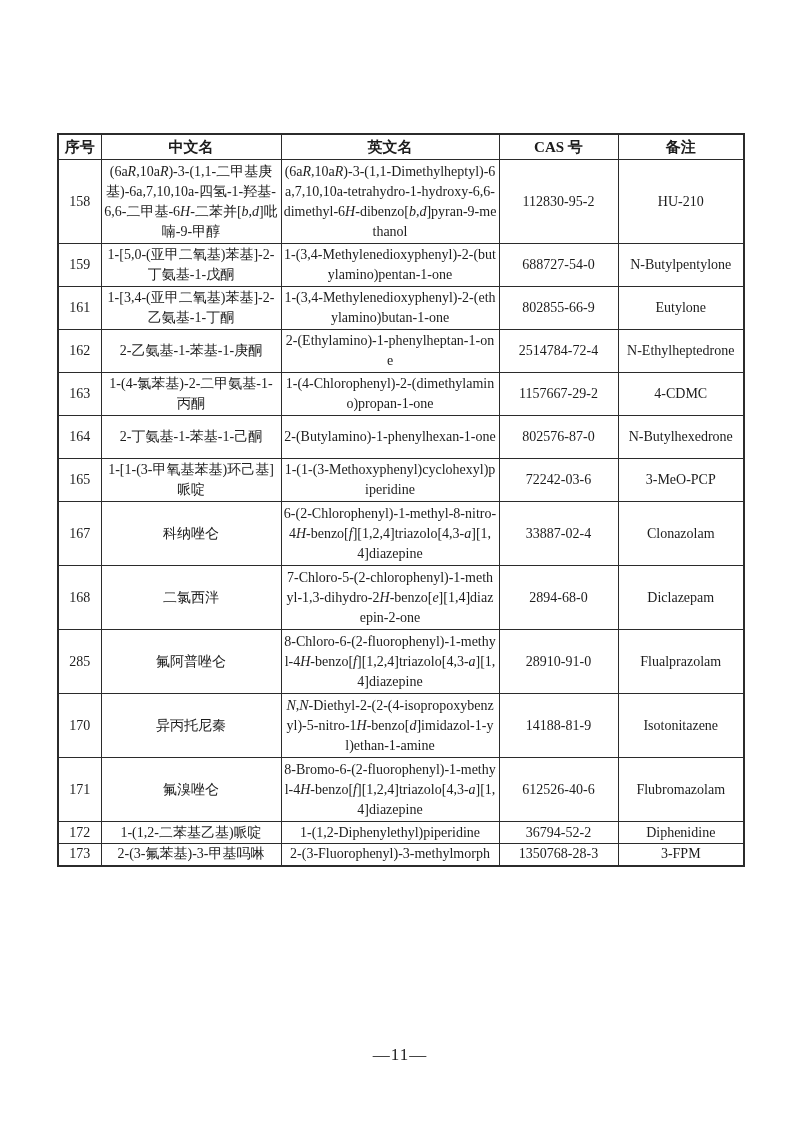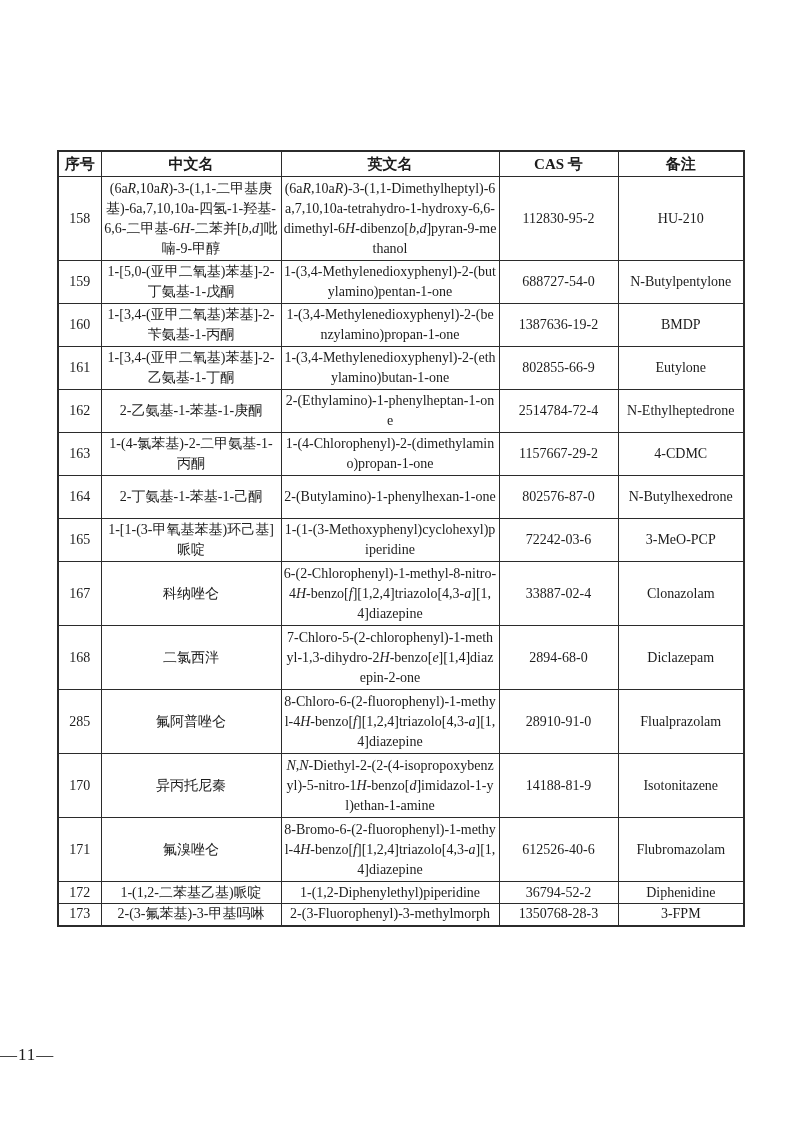--- a/index.html
+++ b/index.html
@@ -12,21 +12,21 @@
     width: 800px;
     height: 1122px;
     background: #ffffff;
     font-family: "Liberation Serif", "DejaVu Serif", serif;
     color: #1c1c1c;
     overflow: hidden;
   }
   table.subst {
     position: absolute;
     left: 57px;
-    top: 150px;
+    top: 133px;
     width: 686px;
     border-collapse: collapse;
     table-layout: fixed;
     border: 2px solid #2b2b2b;
   }
   table.subst th, table.subst td {
     border: 1px solid #2b2b2b;
     text-align: center;
     vertical-align: middle;
     padding: 0 2px;
@@ -59,21 +59,21 @@
   }
   tr.h-tall { height: 84px; }
   tr.h-3    { height: 64px; }
   tr.h-2    { height: 43px; }
   tr.h-1    { height: 22px; }
   .page-number {
     position: absolute;
     left: 0;
     top: 1045px;
     width: 100%;
-    text-align: left;
+    text-align: center;
     font-size: 17px;
     letter-spacing: 1px;
     color: #1c1c1c;
   }
 </style>
 </head>
 <body>
 
 <div class="page">
 
@@ -103,27 +103,20 @@
       <td class="remark">HU-210</td>
     </tr>
         <tr class="h-2">
       <td class="seq">159</td>
       <td class="zh">1-[5,0-(亚甲二氧基)苯基]-2-丁氨基-1-戊酮</td>
       <td class="en">1-(3,4-Methylenedioxyphenyl)-2-(butylamino)pentan-1-one</td>
       <td class="cas">688727-54-0</td>
       <td class="remark">N-Butylpentylone</td>
     </tr>
         <tr class="h-2">
-      <td class="seq">160</td>
-      <td class="zh">1-[3,4-(亚甲二氧基)苯基]-2-苄氨基-1-丙酮</td>
-      <td class="en">1-(3,4-Methylenedioxyphenyl)-2-(benzylamino)propan-1-one</td>
-      <td class="cas">1387636-19-2</td>
-      <td class="remark">BMDP</td>
-    </tr>
-        <tr class="h-2">
       <td class="seq">161</td>
       <td class="zh">1-[3,4-(亚甲二氧基)苯基]-2-乙氨基-1-丁酮</td>
       <td class="en">1-(3,4-Methylenedioxyphenyl)-2-(ethylamino)butan-1-one</td>
       <td class="cas">802855-66-9</td>
       <td class="remark">Eutylone</td>
     </tr>
         <tr class="h-2">
       <td class="seq">162</td>
       <td class="zh">2-乙氨基-1-苯基-1-庚酮</td>
       <td class="en">2-(Ethylamino)-1-phenylheptan-1-one</td>

